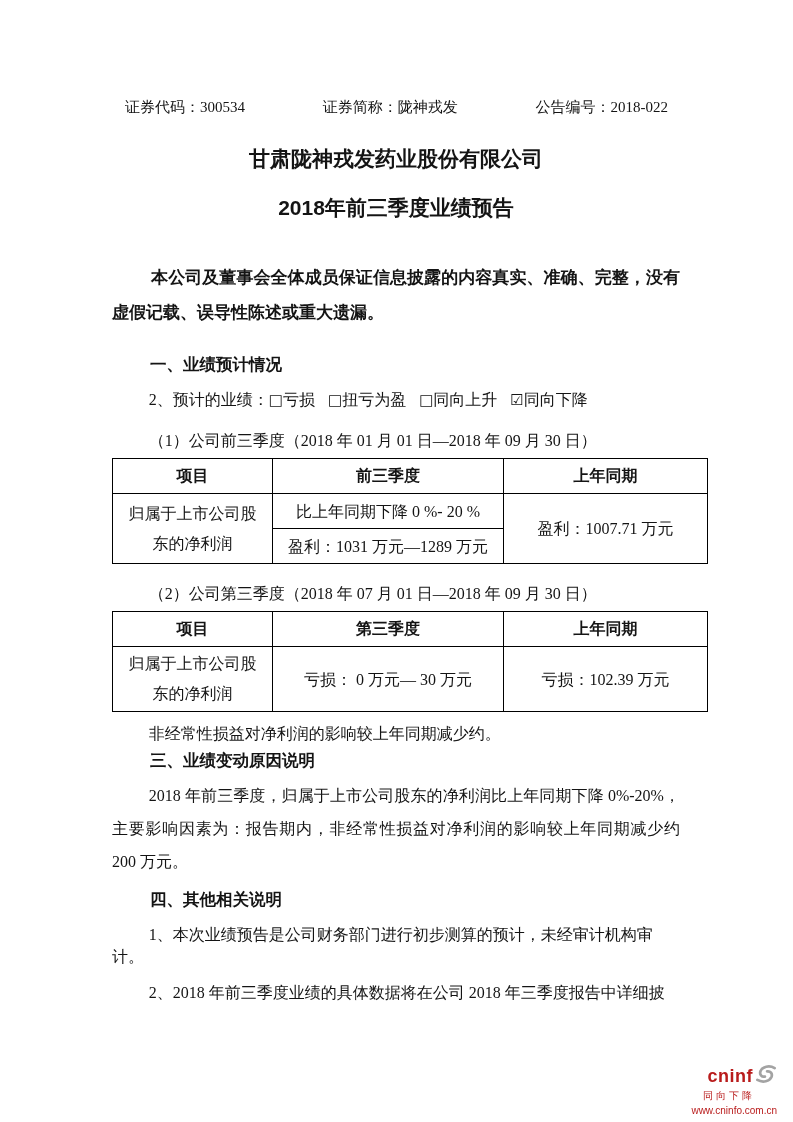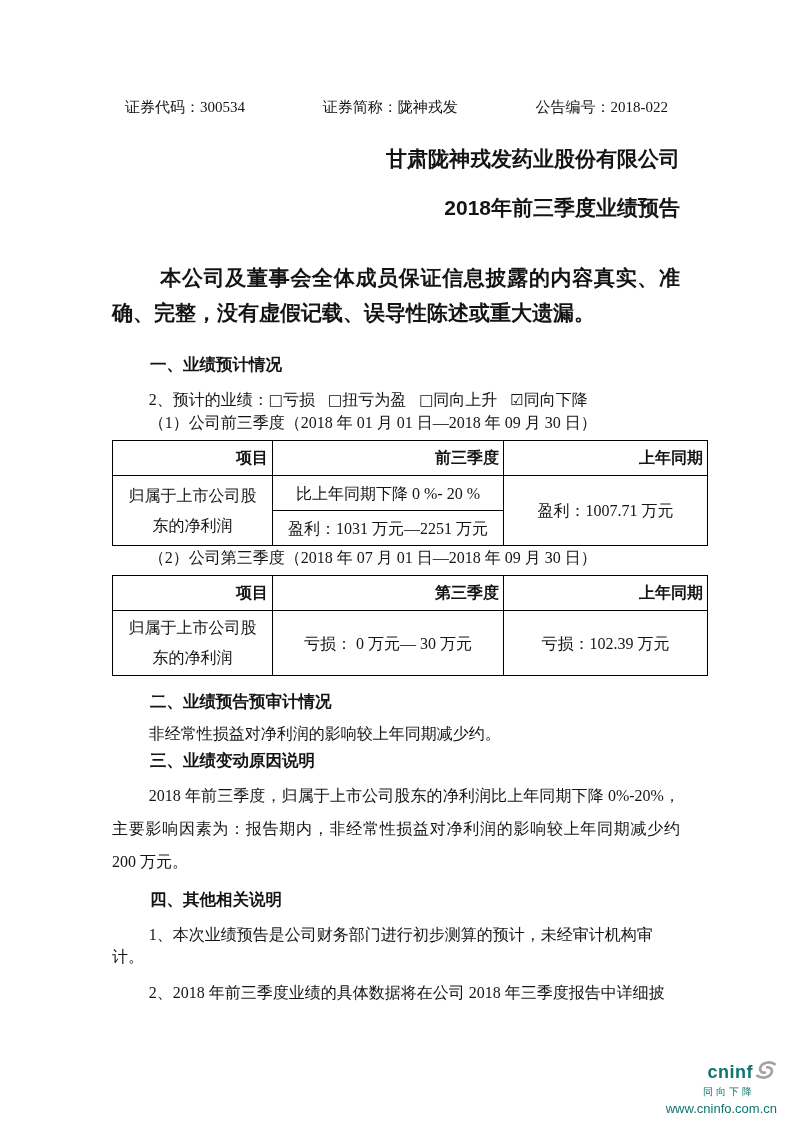--- a/index.html
+++ b/index.html
@@ -8,61 +8,61 @@
     font-family:"Liberation Serif","DejaVu Serif",serif;
     color:#141414;overflow:hidden;
   }
   .page{position:absolute;left:112px;top:0;width:568px;}
   .doc-header{
     display:flex;justify-content:space-between;
     margin-top:97px;padding:0 12px 0 13px;
     font-size:15px;line-height:20px;
   }
   .title1,.title2{
-    text-align:right;font-weight:bold;font-size:21px;line-height:25px;
+    text-align:center;font-weight:bold;font-size:21px;line-height:25px;
     font-family:"Liberation Sans","DejaVu Sans",sans-serif;
   }
   .title1{margin-top:29px;}
   .title2{margin-top:24px;}
   .declaration{
-    margin-top:40px;font-weight:bold;font-size:21px;line-height:35px;
+    margin-top:40px;font-weight:bold;font-size:17px;line-height:35px;
     text-indent:2.3em;text-align:justify;
     font-family:"Liberation Sans","DejaVu Sans",sans-serif;
   }
   .sec-heading{
     font-weight:bold;font-size:16.5px;line-height:22px;text-indent:2.3em;
     font-family:"Liberation Sans","DejaVu Sans",sans-serif;margin-top:4px;
   }
   .s1-heading{margin-top:23px;}
   .pline{font-size:16px;line-height:22px;text-indent:2.3em;margin-top:14px;}
   .pwrap{font-size:16px;line-height:33px;text-indent:2.3em;margin-top:8px;text-align:justify;}
   .opt{white-space:nowrap;margin-right:13px;}
   .optbox{font-family:"DejaVu Sans",sans-serif;font-size:15px;}
-  .caption{font-size:16px;line-height:22px;text-indent:2.3em;margin-top:1px;}
+  .caption{font-size:16px;line-height:22px;text-indent:2.3em;margin-top:19px;}
   table{width:568px;border-collapse:collapse;margin-top:6px;table-layout:fixed;}
   table,th,td{border:1.5px solid #000;}
   th{
-    font-weight:bold;font-size:16px;height:30px;text-align:right;
+    font-weight:bold;font-size:16px;height:30px;text-align:center;
     font-family:"Liberation Sans","DejaVu Sans",sans-serif;padding:2px 4px;
   }
   td{font-size:16px;text-align:center;padding:2px 10px;line-height:27px;}
   .col-item{width:151px;}
   .col-cur{width:222px;}
   .col-prior{width:195px;}
   td.item-cell{line-height:30px;}
   .t1 .subrow td{height:30px;}
   .t2 .bodyrow td{height:60px;}
   .watermark{
     position:absolute;right:16px;bottom:6px;text-align:right;
-    color:#0f766e;font-family:"Liberation Sans","DejaVu Sans",sans-serif;margin-top:24px;
+    color:#b91c1c;font-family:"Liberation Sans","DejaVu Sans",sans-serif;margin-top:24px;
   }
   .wm-top{display:flex;align-items:center;justify-content:flex-end;gap:2px;}
   .wm-logo{font-weight:bold;font-size:18px;letter-spacing:.5px;line-height:18px;}
   .wm-cn{font-size:10px;letter-spacing:3px;margin-top:1px;margin-right:22px;}
-  .wm-url{font-size:13px;margin-top:2px;}
+  .wm-url{font-size:10px;margin-top:2px;}
 </style>
 </head>
 <body>
 
 <div class="page">
 
   <div class="doc-header">
     <span>证券代码：300534</span>
     <span>证券简称：陇神戎发</span>
     <span>公告编号：2018-022</span>
@@ -89,21 +89,21 @@
       <th class="col-item">项目</th>
       <th class="col-cur">前三季度</th>
       <th class="col-prior">上年同期</th>
     </tr>
     <tr class="subrow">
       <td class="item-cell" rowspan="2">归属于上市公司股东的净利润</td>
       <td>比上年同期下降 0 %- 20 %</td>
       <td rowspan="2">盈利：1007.71 万元</td>
     </tr>
     <tr class="subrow">
-      <td>盈利：1031 万元—2251 万元</td>
+      <td>盈利：1031 万元—1289 万元</td>
     </tr>
   </tbody>
     </table>
 
   <div class="caption">（2）公司第三季度（2018 年 07 月 01 日—2018 年 09 月 30 日）</div>
 
   <table class="t2">
     <tbody>
         <tr>
       <th class="col-item">项目</th>
@@ -111,21 +111,20 @@
       <th class="col-prior">上年同期</th>
     </tr>
     <tr class="bodyrow">
       <td class="item-cell">归属于上市公司股东的净利润</td>
       <td>亏损： 0 万元— 30 万元</td>
       <td>亏损：102.39 万元</td>
     </tr>
   </tbody>
     </table>
 
-  <div class="sec-heading" style="margin-top:14px;">二、业绩预告预审计情况</div>
   <div class="pline" style="margin-top:11px;">非经常性损益对净利润的影响较上年同期减少约。</div>
 
   <div class="sec-heading">三、业绩变动原因说明</div>
   <div class="pwrap">2018 年前三季度，归属于上市公司股东的净利润比上年同期下降 0%-20%，主要影响因素为：报告期内，非经常性损益对净利润的影响较上年同期减少约 200 万元。</div>
 
   <div class="sec-heading" style="margin-top:10px;">四、其他相关说明</div>
   <div class="pline">1、本次业绩预告是公司财务部门进行初步测算的预计，未经审计机构审计。</div>
   <div class="pline">2、2018 年前三季度业绩的具体数据将在公司 2018 年三季度报告中详细披</div>
 
 </div>

